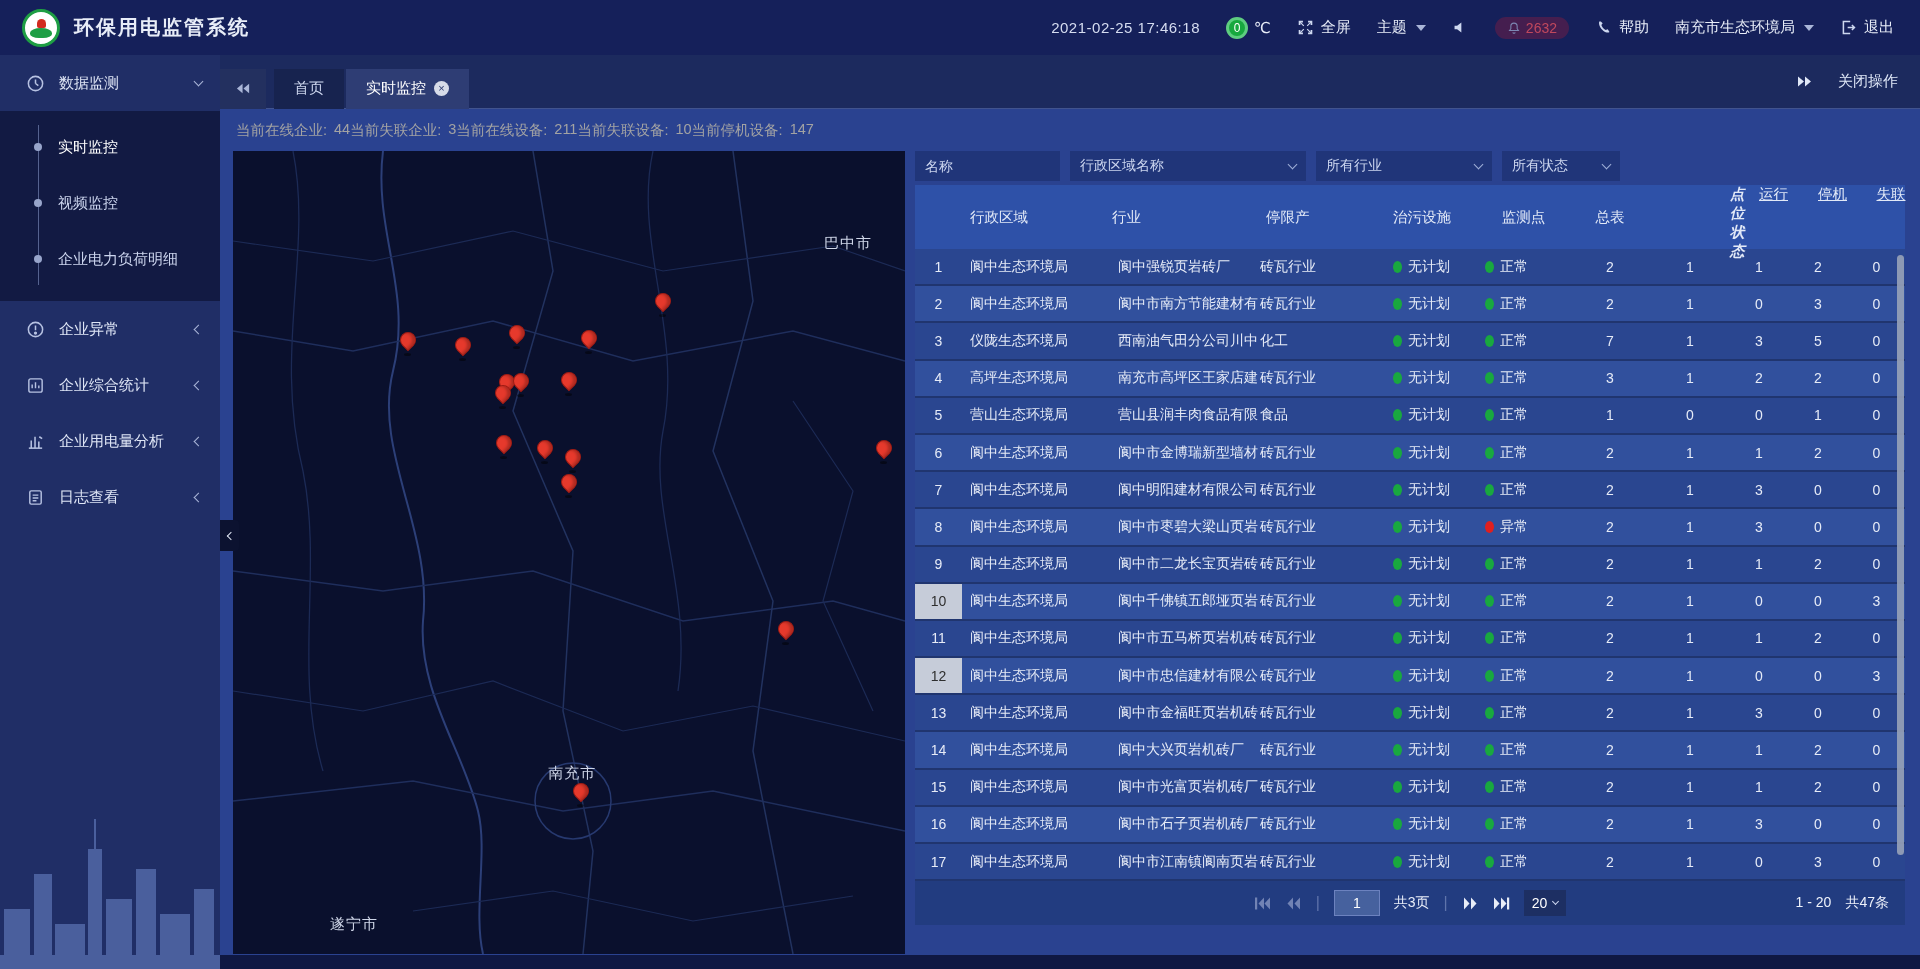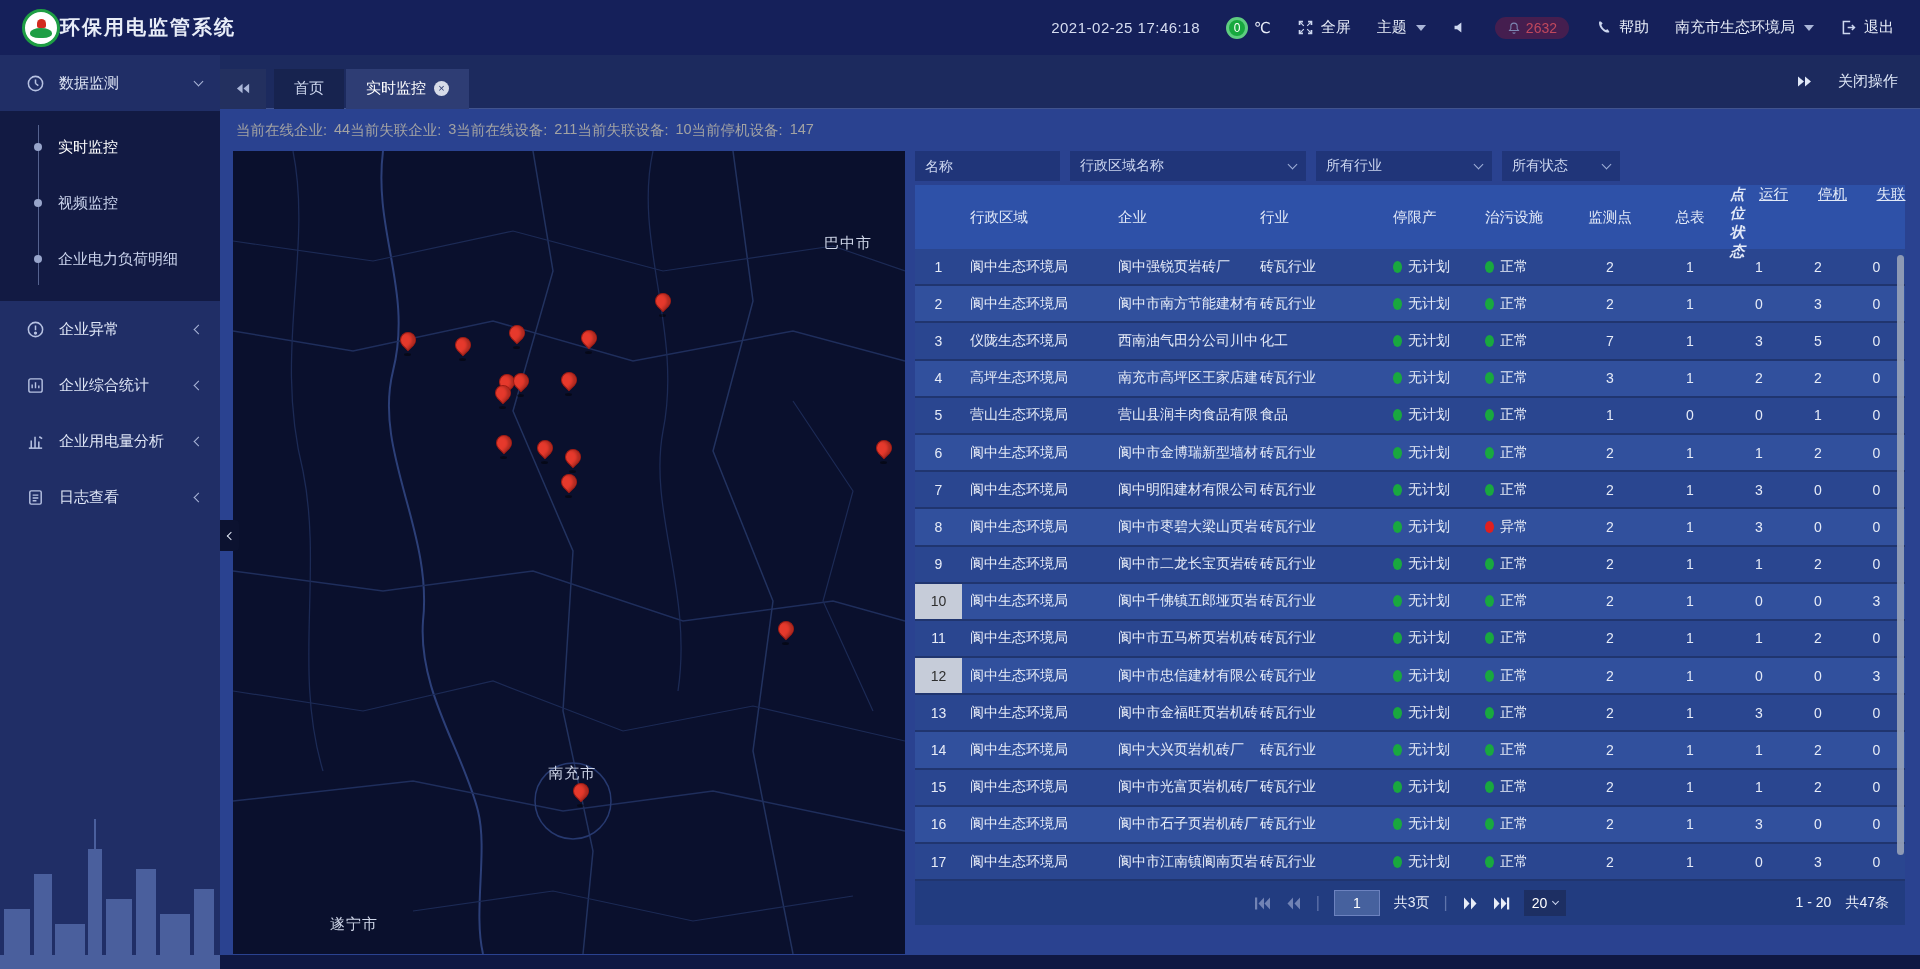--- a/index.html
+++ b/index.html
@@ -9,21 +9,21 @@
 
   
   .app-header { position:absolute; top:0; left:0; right:0; height:55px; background:#15205a;
     display:flex; align-items:center; color:#e8edf8; z-index:30; }
   .logo { width:38px; height:38px; border-radius:50%; background:#fff; border:3px solid #1e9e44;
     margin-left:22px; position:relative; flex:none; }
   .logo:before { content:""; position:absolute; left:50%; top:7px; width:9px; height:9px;
     margin-left:-4.5px; border-radius:50% 50% 2px 2px; background:#d22a1e; }
   .logo:after { content:""; position:absolute; left:5px; right:5px; bottom:6px; height:10px;
     border-radius:50% 50% 40% 40%; background:#1e9e44; }
-  .app-title { font-size:20px; font-weight:bold; letter-spacing:2px; }
+  .app-title { font-size:20px; font-weight:bold; letter-spacing:2px; margin-left:14px; }
   .header-right { margin-left:auto; display:flex; align-items:center; gap:26px; margin-right:26px;
     font-size:15px; }
   .datetime { color:#d5dcf0; letter-spacing:.5px; }
   .temp { display:flex; align-items:center; gap:6px; }
   .temp-badge { width:22px; height:22px; border-radius:50%; background:#17a83e; border:3px solid #5ecd80;
     color:#fff; font-size:12px; display:flex; align-items:center; justify-content:center; }
   .hbtn { display:flex; align-items:center; gap:7px; cursor:pointer; white-space:nowrap; }
   .hicon { width:17px; height:17px; color:#cdd7ef; flex:none; }
   .hicon svg { width:100%; height:100%; display:block; }
   .caret { display:inline-block; width:0; height:0; border-left:5px solid transparent;
@@ -411,21 +411,20 @@
               <div class="f-select" style="width:118px">
                 <span>所有状态</span>
                 <span class="chev"></span>
               </div>
             </div>
 
             <div class="table-wrap">
               <div class="thead grid-row">
                   <div class="th a-c"></div>
                   <div class="th a-l">行政区域</div>
-                  <div class="th a-l">企业</div>
                   <div class="th a-l0">行业</div>
                   <div class="th a-l">停限产</div>
                   <div class="th a-l">治污设施</div>
                   <div class="th a-c">监测点</div>
                   <div class="th a-c">总表</div>
                   <div class="group-head">
                     <div class="group-title">点位状态</div>
                     <div class="group-sub">
                       <span>运行</span>
                       <span>停机</span>

